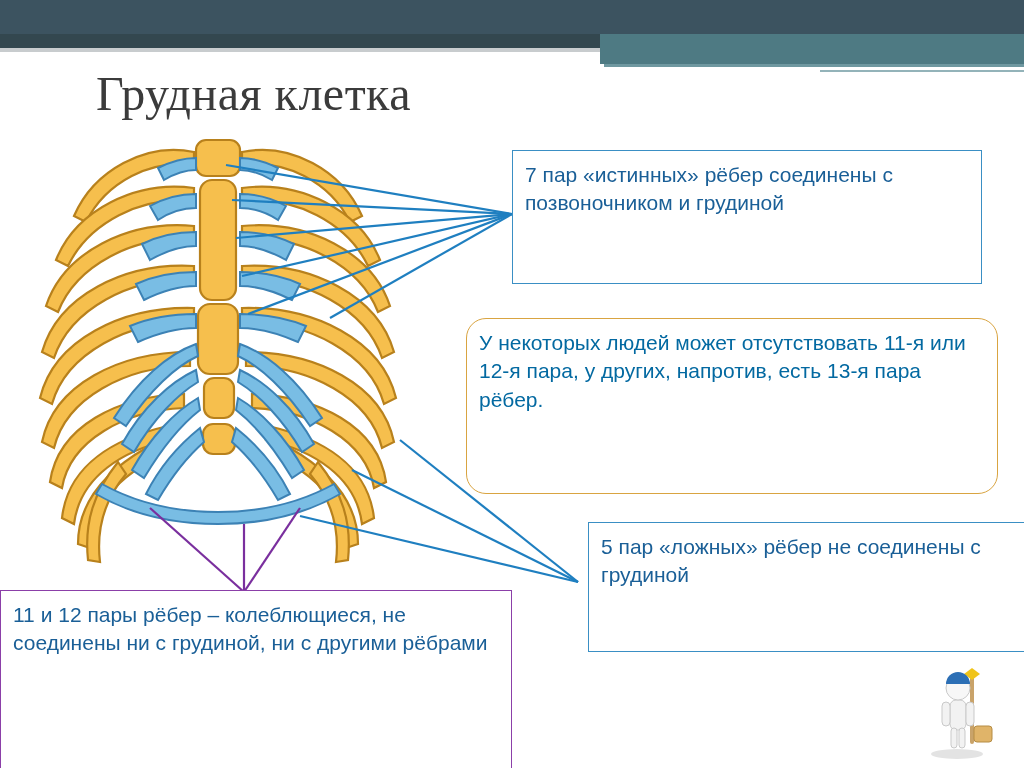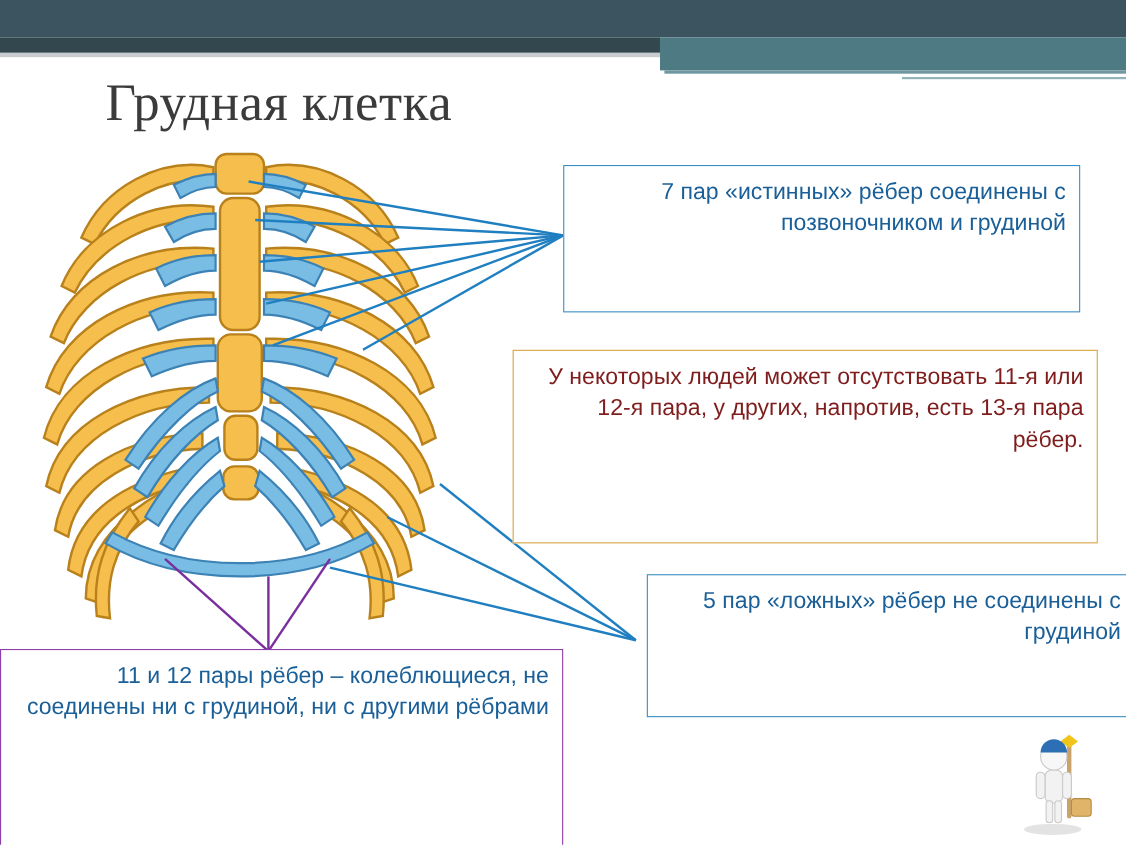--- a/index.html
+++ b/index.html
@@ -76,26 +76,27 @@
 
   
   .box {
     position: absolute;
     box-sizing: border-box;
     border: 1px solid #3a8fc4;
     background: #ffffff;
     color: #1a5f97;
     font-size: 21px;
     line-height: 1.35;
-    text-align: right;
+    text-align: left;
     padding: 10px 12px;
   }
   .box.amber {
     border-color: #d9a441;
-    color: #7f1d1d;
+    color: #0369a1;
+    border-radius: 20px;
   }
   .box.purple {
     border-color: #8b3fa8;
     color: #1a5f97;
   }
 
   #box-true  { left: 512px; top: 150px;  width: 470px; height: 134px; }
   #box-note  { left: 466px; top: 318px;  width: 532px; height: 176px; }
   #box-false { left: 588px; top: 522px;  width: 444px; height: 130px; }
   #box-float { left: 0;   top: 590px;  width: 512px; height: 208px; }

